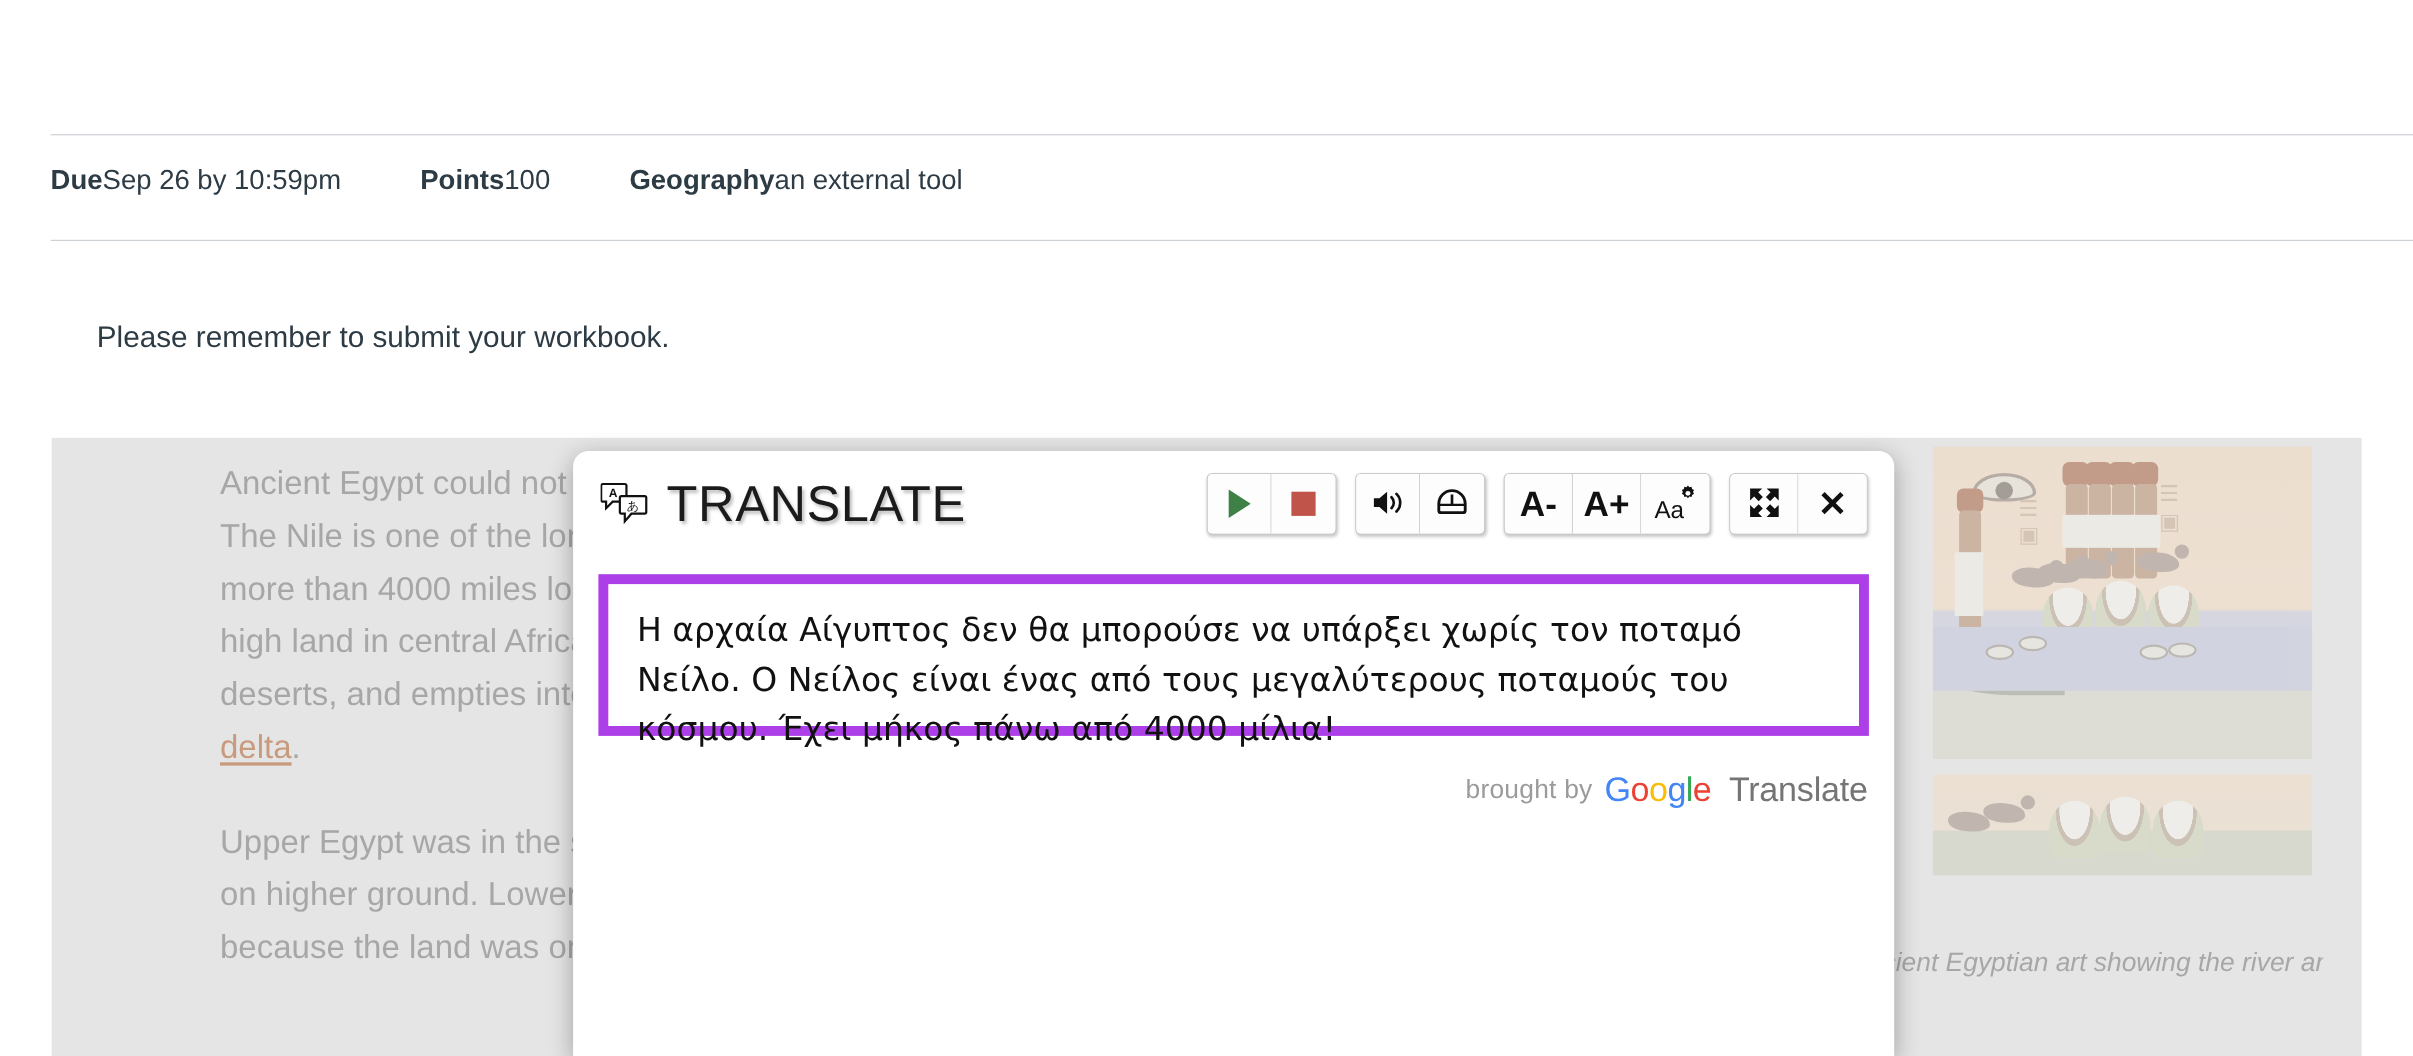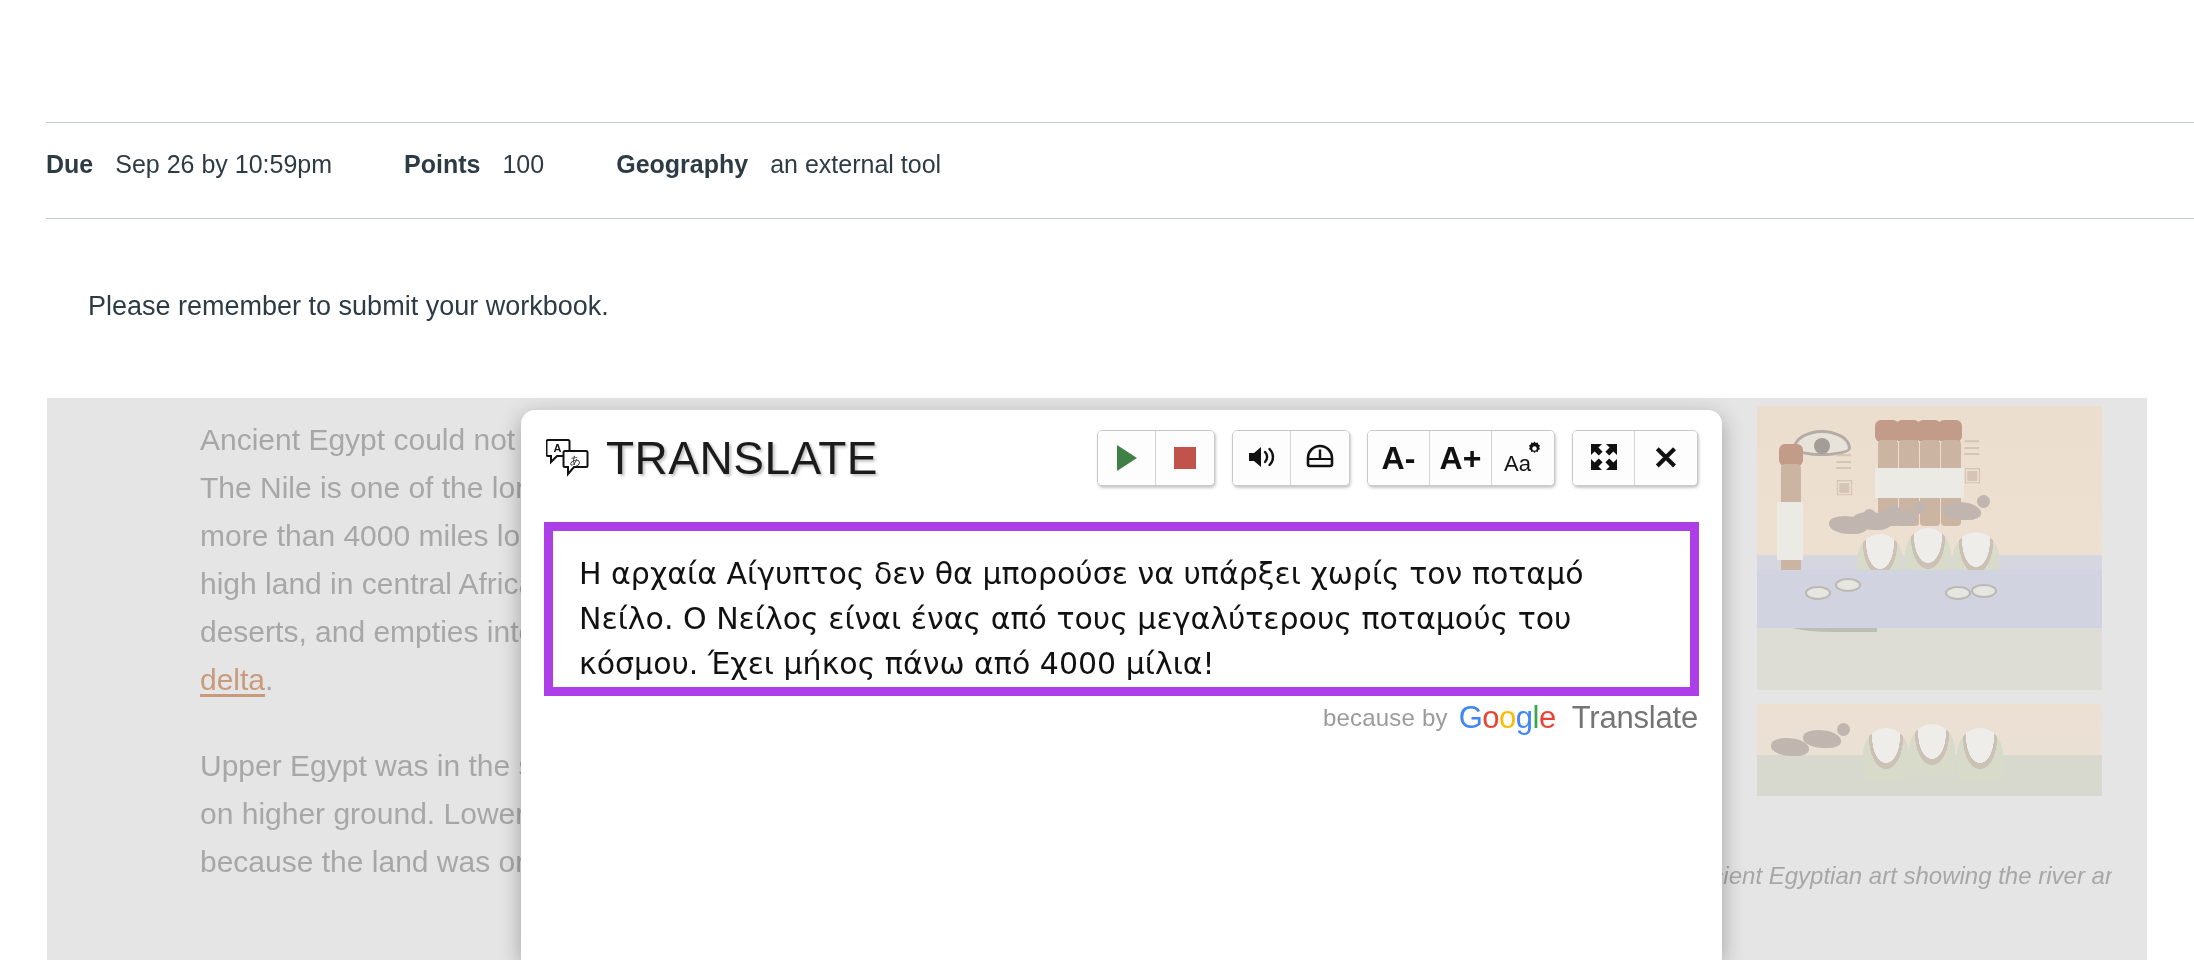--- a/index.html
+++ b/index.html
@@ -50,21 +50,21 @@
     color: #2d3b45;
     white-space: nowrap;
   }
   .meta-label {
     font-weight: 700;
     color: #2d3b45;
   }
   .meta-value {
     font-weight: 400;
     color: #2d3b45;
-    margin-left: 22px;
+    margin-left: 0;
   }
   .meta-gap { width: 72px; display: inline-block; }
 
   .meta-rule {
     position: absolute;
     left: 46px;
     top: 218px;
     width: 2148px;
     height: 1px;
     background: #c7cdd1;
@@ -257,21 +257,21 @@
   .aa-gear .gear {
     position: absolute; right: 0; top: 0;
     width: 15px; height: 15px;
   }
 
   .tp-textbox {
     position: absolute;
     left: 23px;
     top: 112px;
     width: 1155px;
-    height: 174px;
+    height: 147px;
     border: 9px solid #ad3fe8;
     background: #ffffff;
   }
   .tp-text {
     padding: 20px 24px 0 26px;
     font-size: 30px;
     line-height: 45px;
     color: #111111;
     font-family: "DejaVu Sans", "Liberation Sans", sans-serif;
   }
@@ -474,19 +474,19 @@
         </div>
 
       </div>
     </div>
 
     <div class="tp-textbox">
       <div class="tp-text">Η αρχαία Αίγυπτος δεν θα μπορούσε να υπάρξει χωρίς τον ποταμό Νείλο. Ο Νείλος είναι ένας από τους μεγαλύτερους ποταμούς του κόσμου. Έχει μήκος πάνω από 4000 μίλια!</div>
     </div>
 
     <div class="tp-powered">
-      <span class="pb-text">because by</span>
+      <span class="pb-text">brought by</span>
       <span class="g-logo"><span class="g-b">G</span><span class="g-r">o</span><span class="g-y">o</span><span class="g-b">g</span><span class="g-g">l</span><span class="g-r">e</span></span>
       <span class="g-word">Translate</span>
     </div>
 
   </div>
 </div>
 
 </body></html>

